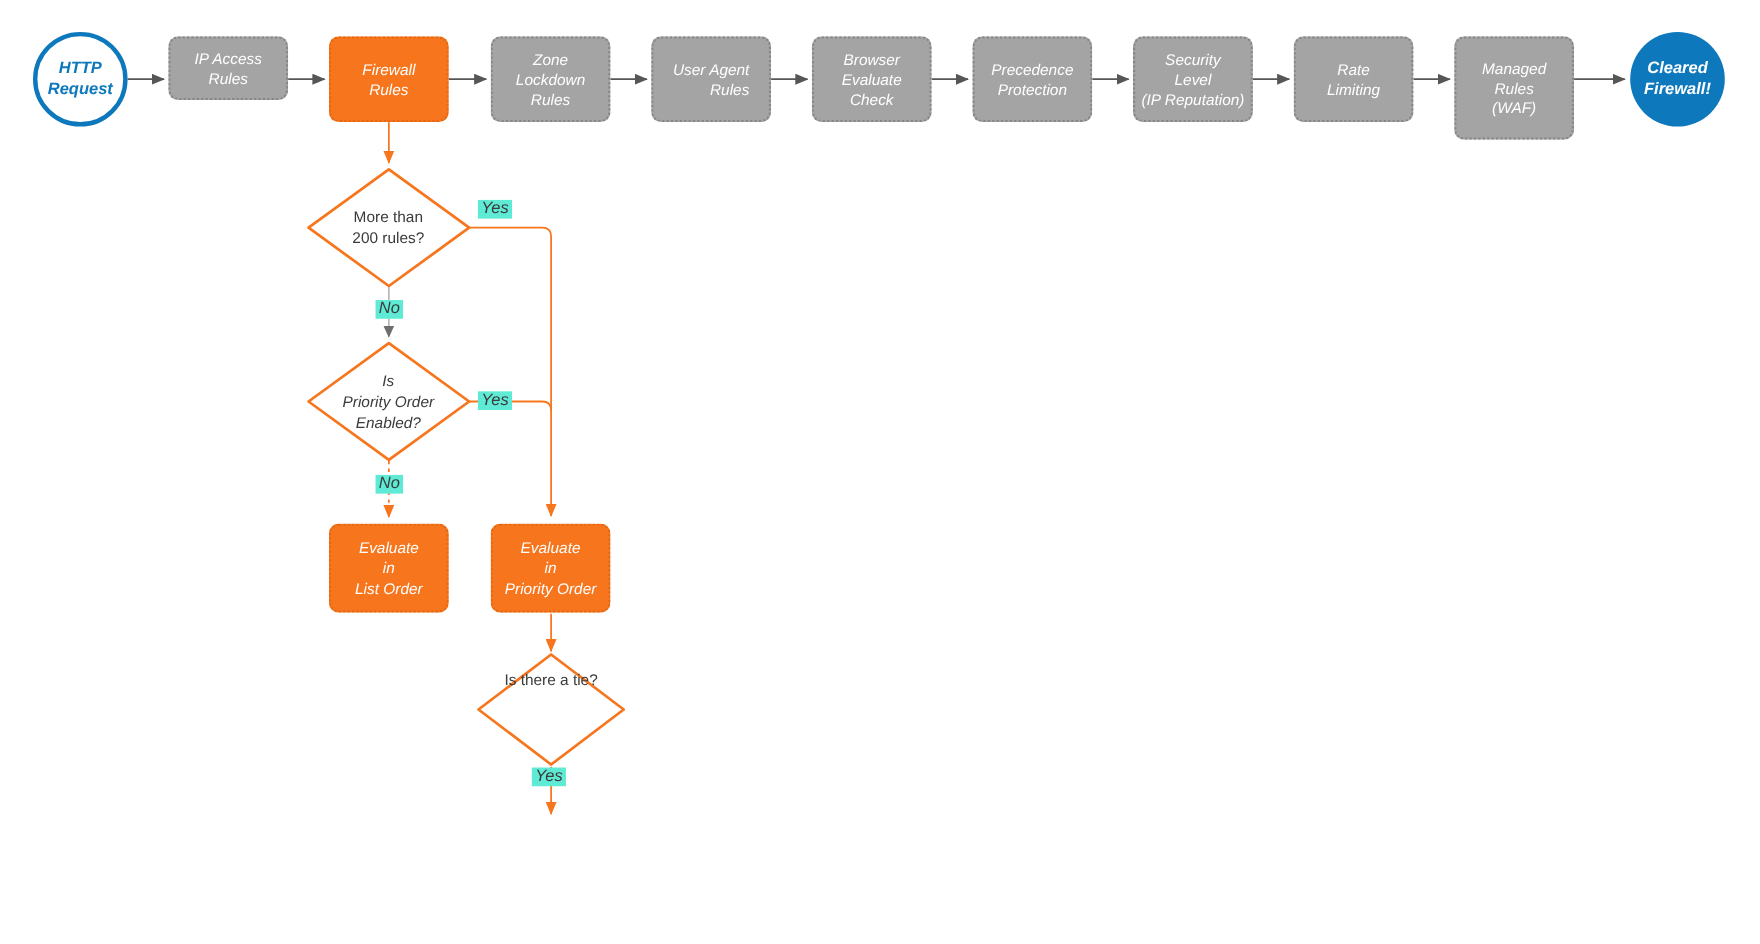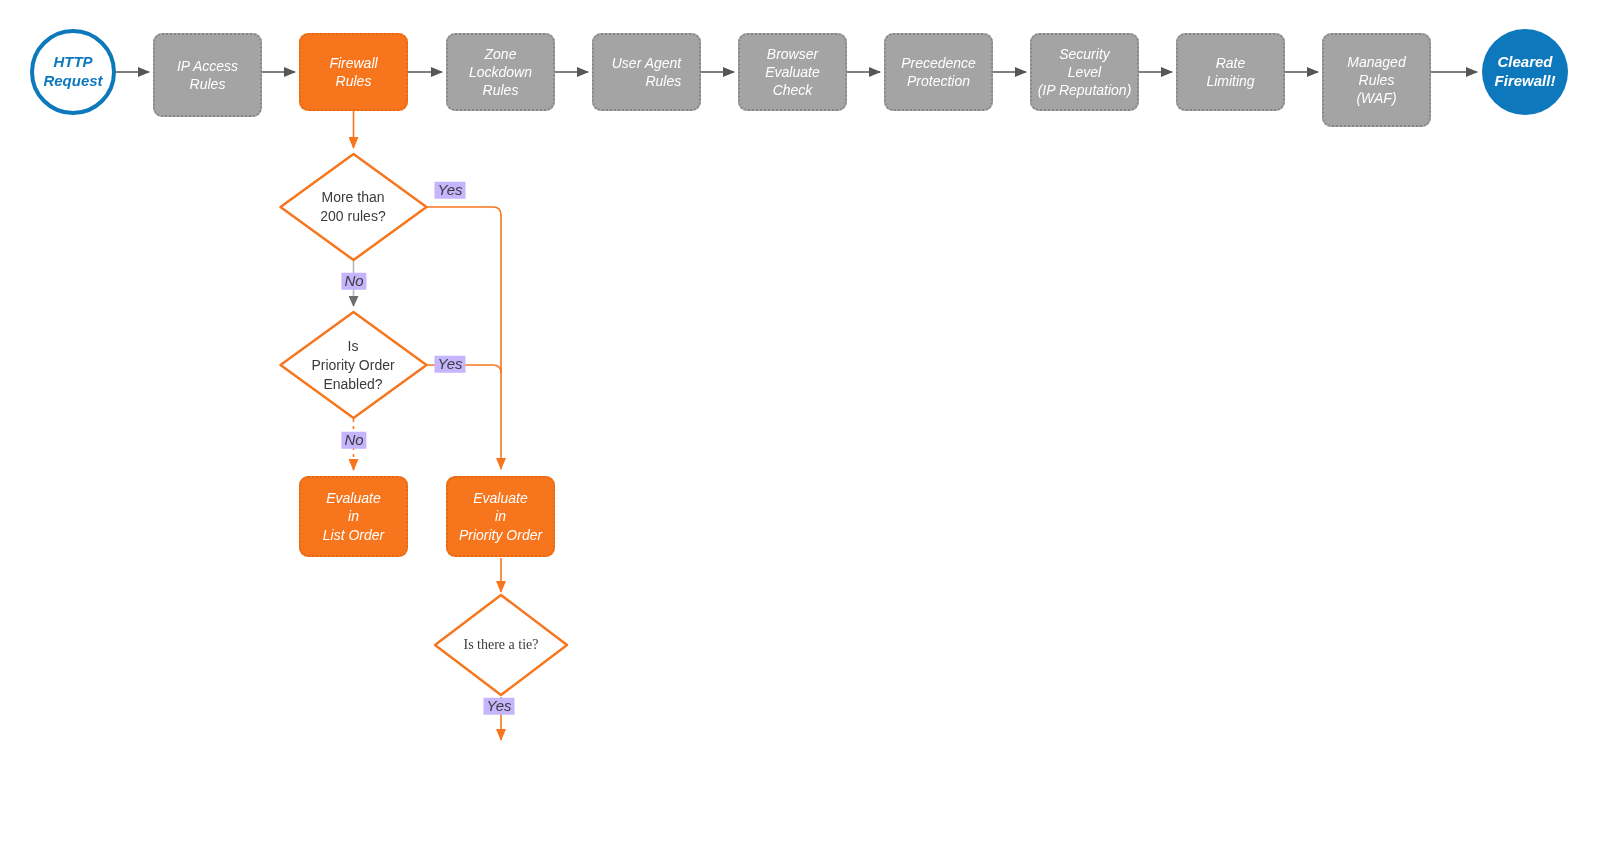--- a/index.html
+++ b/index.html
@@ -63,21 +63,21 @@
     color: var(--label-text);
     line-height: 1.35;
     white-space: pre-line;
   }
   .edge-label {
     position: absolute;
     transform: translate(-50%, -50%);
     font-size: 15px;
     font-style: italic;
     color: var(--label-text);
-    background: #c4b5fd;
+    background: #5eead4;
     padding: 0 3px;
     line-height: 1.1;
   }
 </style>
 </head>
 <body>
 
 <div class="canvas">
 
   <svg width="1600" height="858" viewBox="0 0 1600 858">
@@ -119,21 +119,21 @@
 
   <div class="circle circle-start" style="left:30px; top:29px;">
     <span>HTTP
 Request</span>
   </div>
   <div class="circle circle-end" style="left:1482px; top:29px;">
     <span>Cleared
 Firewall!</span>
   </div>
 
-  <div class="node gbox" style="left:153px;  top:33px; width:109px; height:84px;">
+  <div class="node gbox" style="left:153px;  top:33px; width:109px; height:58px;">
     <span>IP Access
 Rules</span>
   </div>
   <div class="node obox" style="left:299px;  top:33px; width:109px; height:78px;">
     <span>Firewall
 Rules</span>
   </div>
   <div class="node gbox" style="left:446px;  top:33px; width:109px; height:78px;">
     <span>Zone
 Lockdown
@@ -162,24 +162,24 @@
 (IP Reputation)</span>
   </div>
   <div class="node gbox" style="left:1322px; top:33px; width:109px; height:94px;">
     <span>Managed
 Rules
 (WAF)</span>
   </div>
 
   <div class="diamond-label" style="left:353px; top:207px; width:120px;">More than
 200 rules?</div>
-  <div class="diamond-label" style="left:353px; top:365px; width:130px;">Is
+  <div class="diamond-label" style="left:353px; top:365px; width:130px;font-style:italic;">Is
 Priority Order
 Enabled?</div>
-  <div class="diamond-label" style="left:501px; top:645px; width:140px;font-family:Liberation Serif, serif;">Is there a tie?</div>
+  <div class="diamond-label" style="left:501px; top:618px; width:140px;">Is there a tie?</div>
 
   <div class="node obox" style="left:299px; top:476px; width:109px; height:81px;">
     <span>Evaluate
 in
 List Order</span>
   </div>
   <div class="node obox" style="left:446px; top:476px; width:109px; height:81px;">
     <span>Evaluate
 in
 Priority Order</span>

